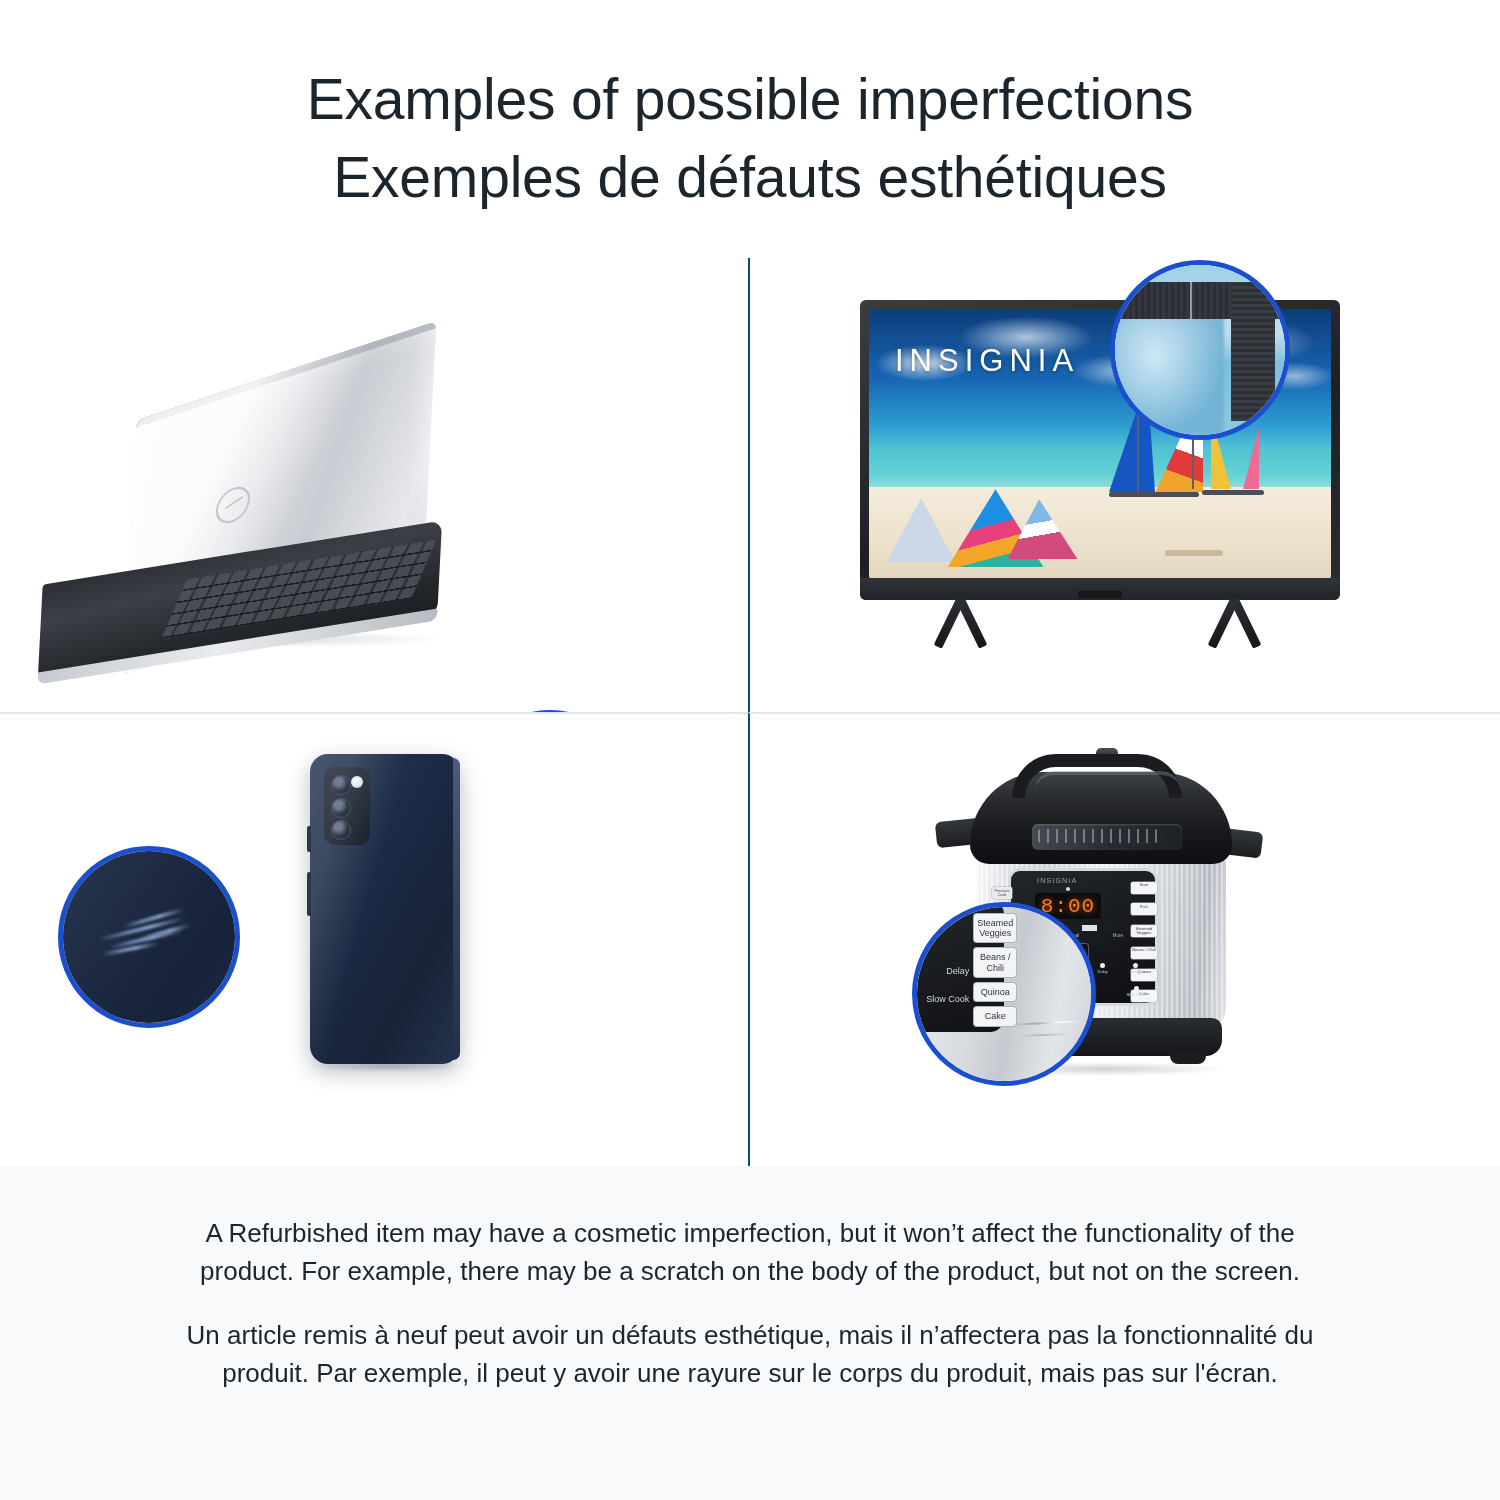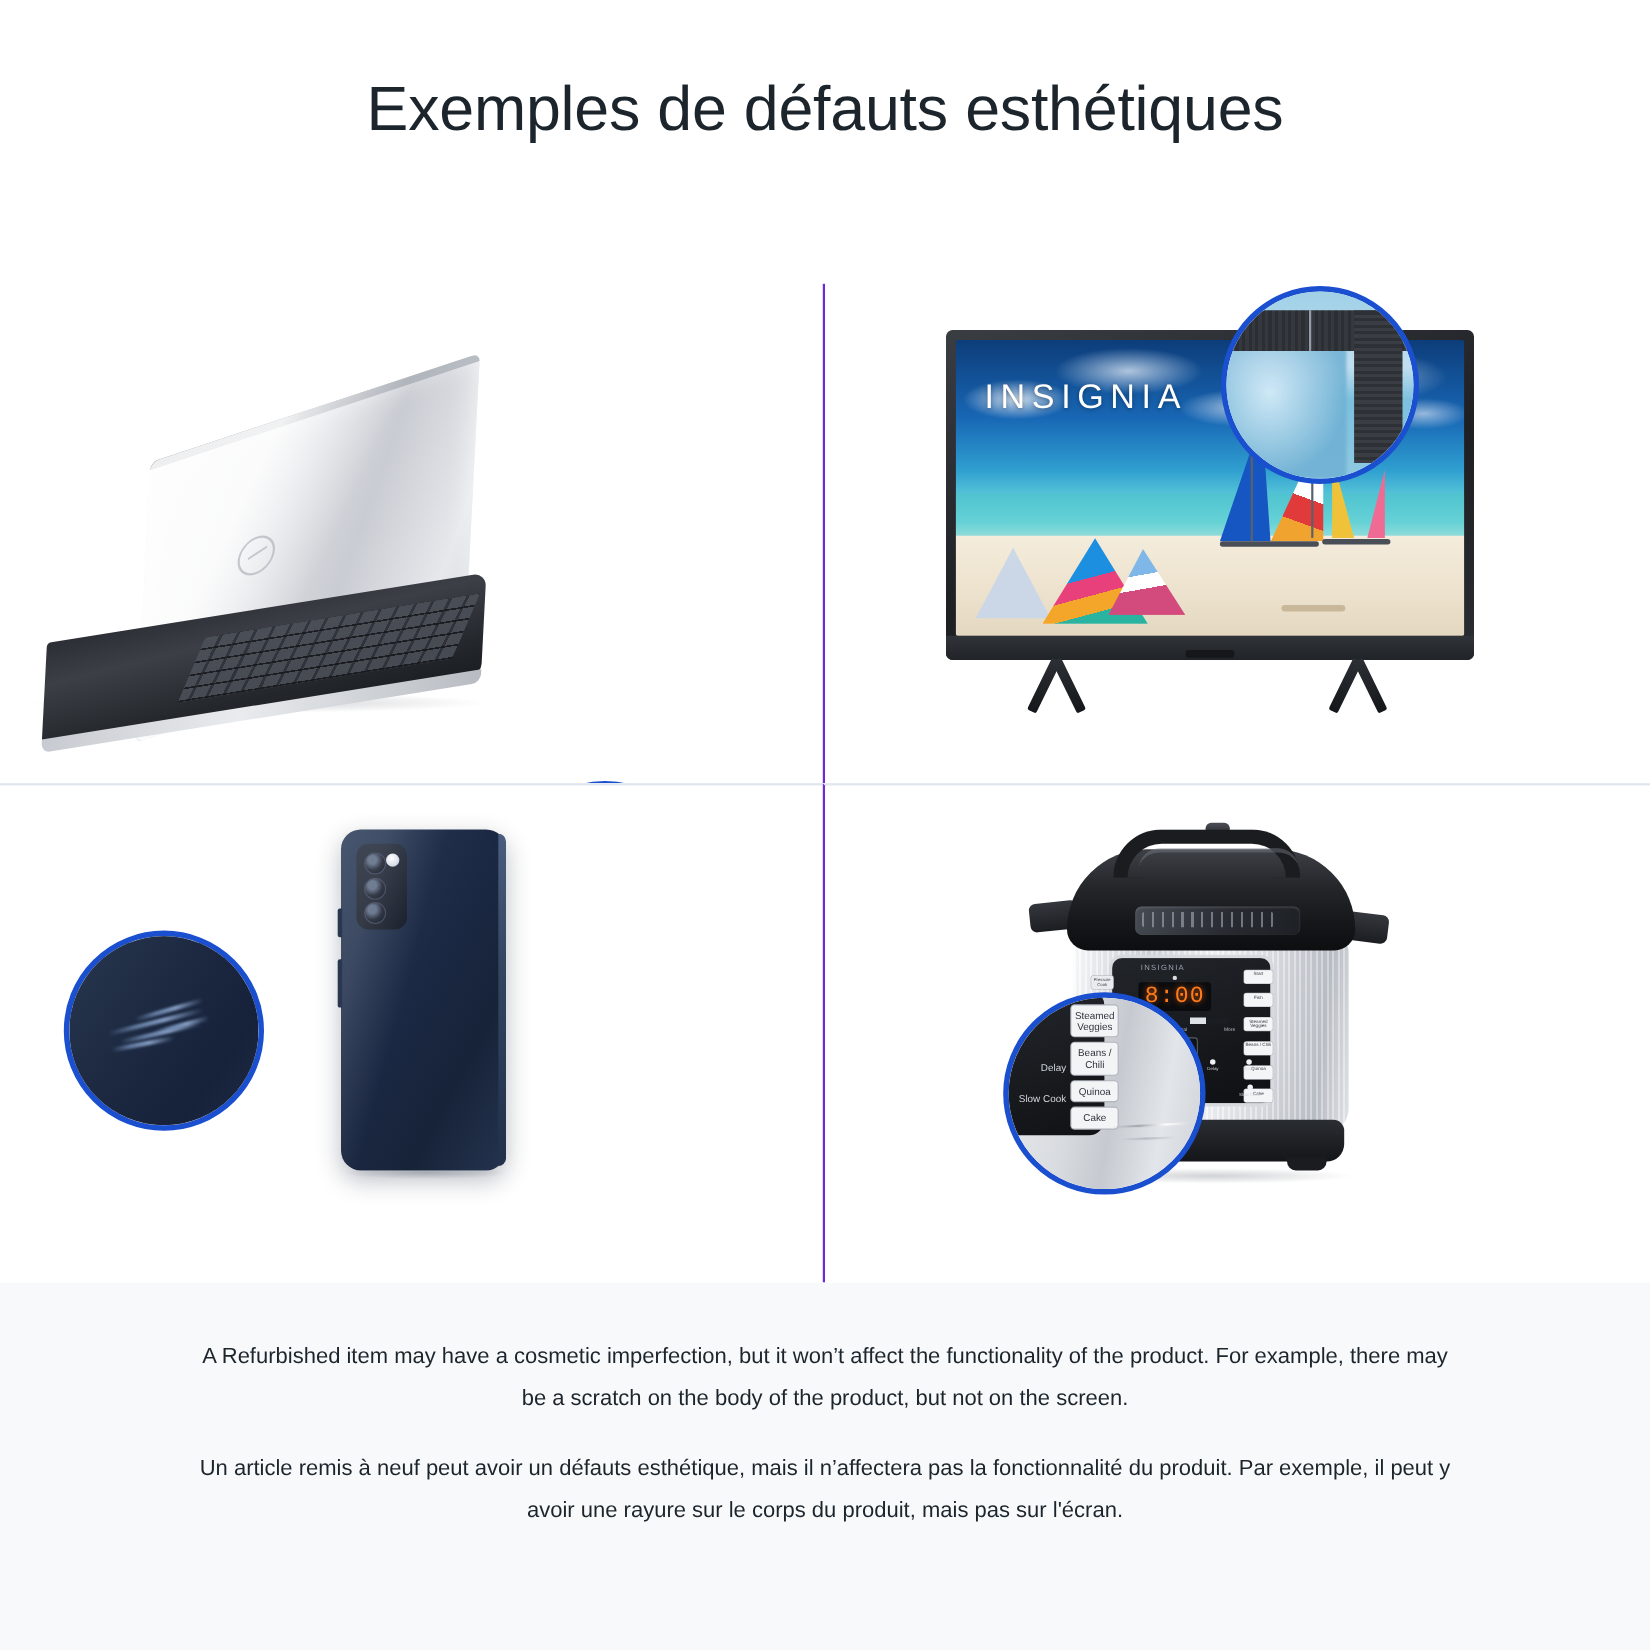--- a/index.html
+++ b/index.html
@@ -28,21 +28,21 @@
 
   
   .grid {
     position: absolute; top: 258px; left: 0;
     width: 1500px; height: 908px;
     display: grid;
     grid-template-columns: 748px 752px;
     grid-template-rows: 454px 454px;
   }
   .cell { position: relative; overflow: hidden; background: #fff; }
-  .cell.right { border-left: 2px solid #6d28d9; }
+  .cell.right { border-left: 2px solid #0c4a6e; }
   .cell.bottom { border-top: 2px solid #dfe6ee; }
 
   .stage { position: absolute; inset: 0; }
 
   
   .mag {
     position: absolute;
     border-radius: 50%;
     border: 5px solid #1a4fd0;
     overflow: hidden;
@@ -439,30 +439,31 @@
 
   
   .footer{
     position:absolute; left:0; top:1166px; width:1500px; height:334px;
     background:#f7f9fb;
     display:flex; flex-direction:column; align-items:center; justify-content:flex-start;
     padding-top: 48px;
   }
   .para{
     width: 1140px; text-align:center;
-    font-size: 20px; line-height: 38px; color:#1d252c;
+    font-size: 26px; line-height: 38px; color:#1d252c;
   }
   .para + .para{ margin-top: 26px; }
 </style>
 </head>
 <body>
 
 <div class="page">
 
   <div class="title-block">
+    <div class="title-line">Examples of possible imperfections</div>
     <div class="title-line">Exemples de défauts esthétiques</div>
   </div>
 
   <div class="grid">
 
     <div class="cell">
       <div class="stage">
         <div class="laptop-wrap">
           <div class="laptop-shadow"></div>
           <div class="lid"></div>

